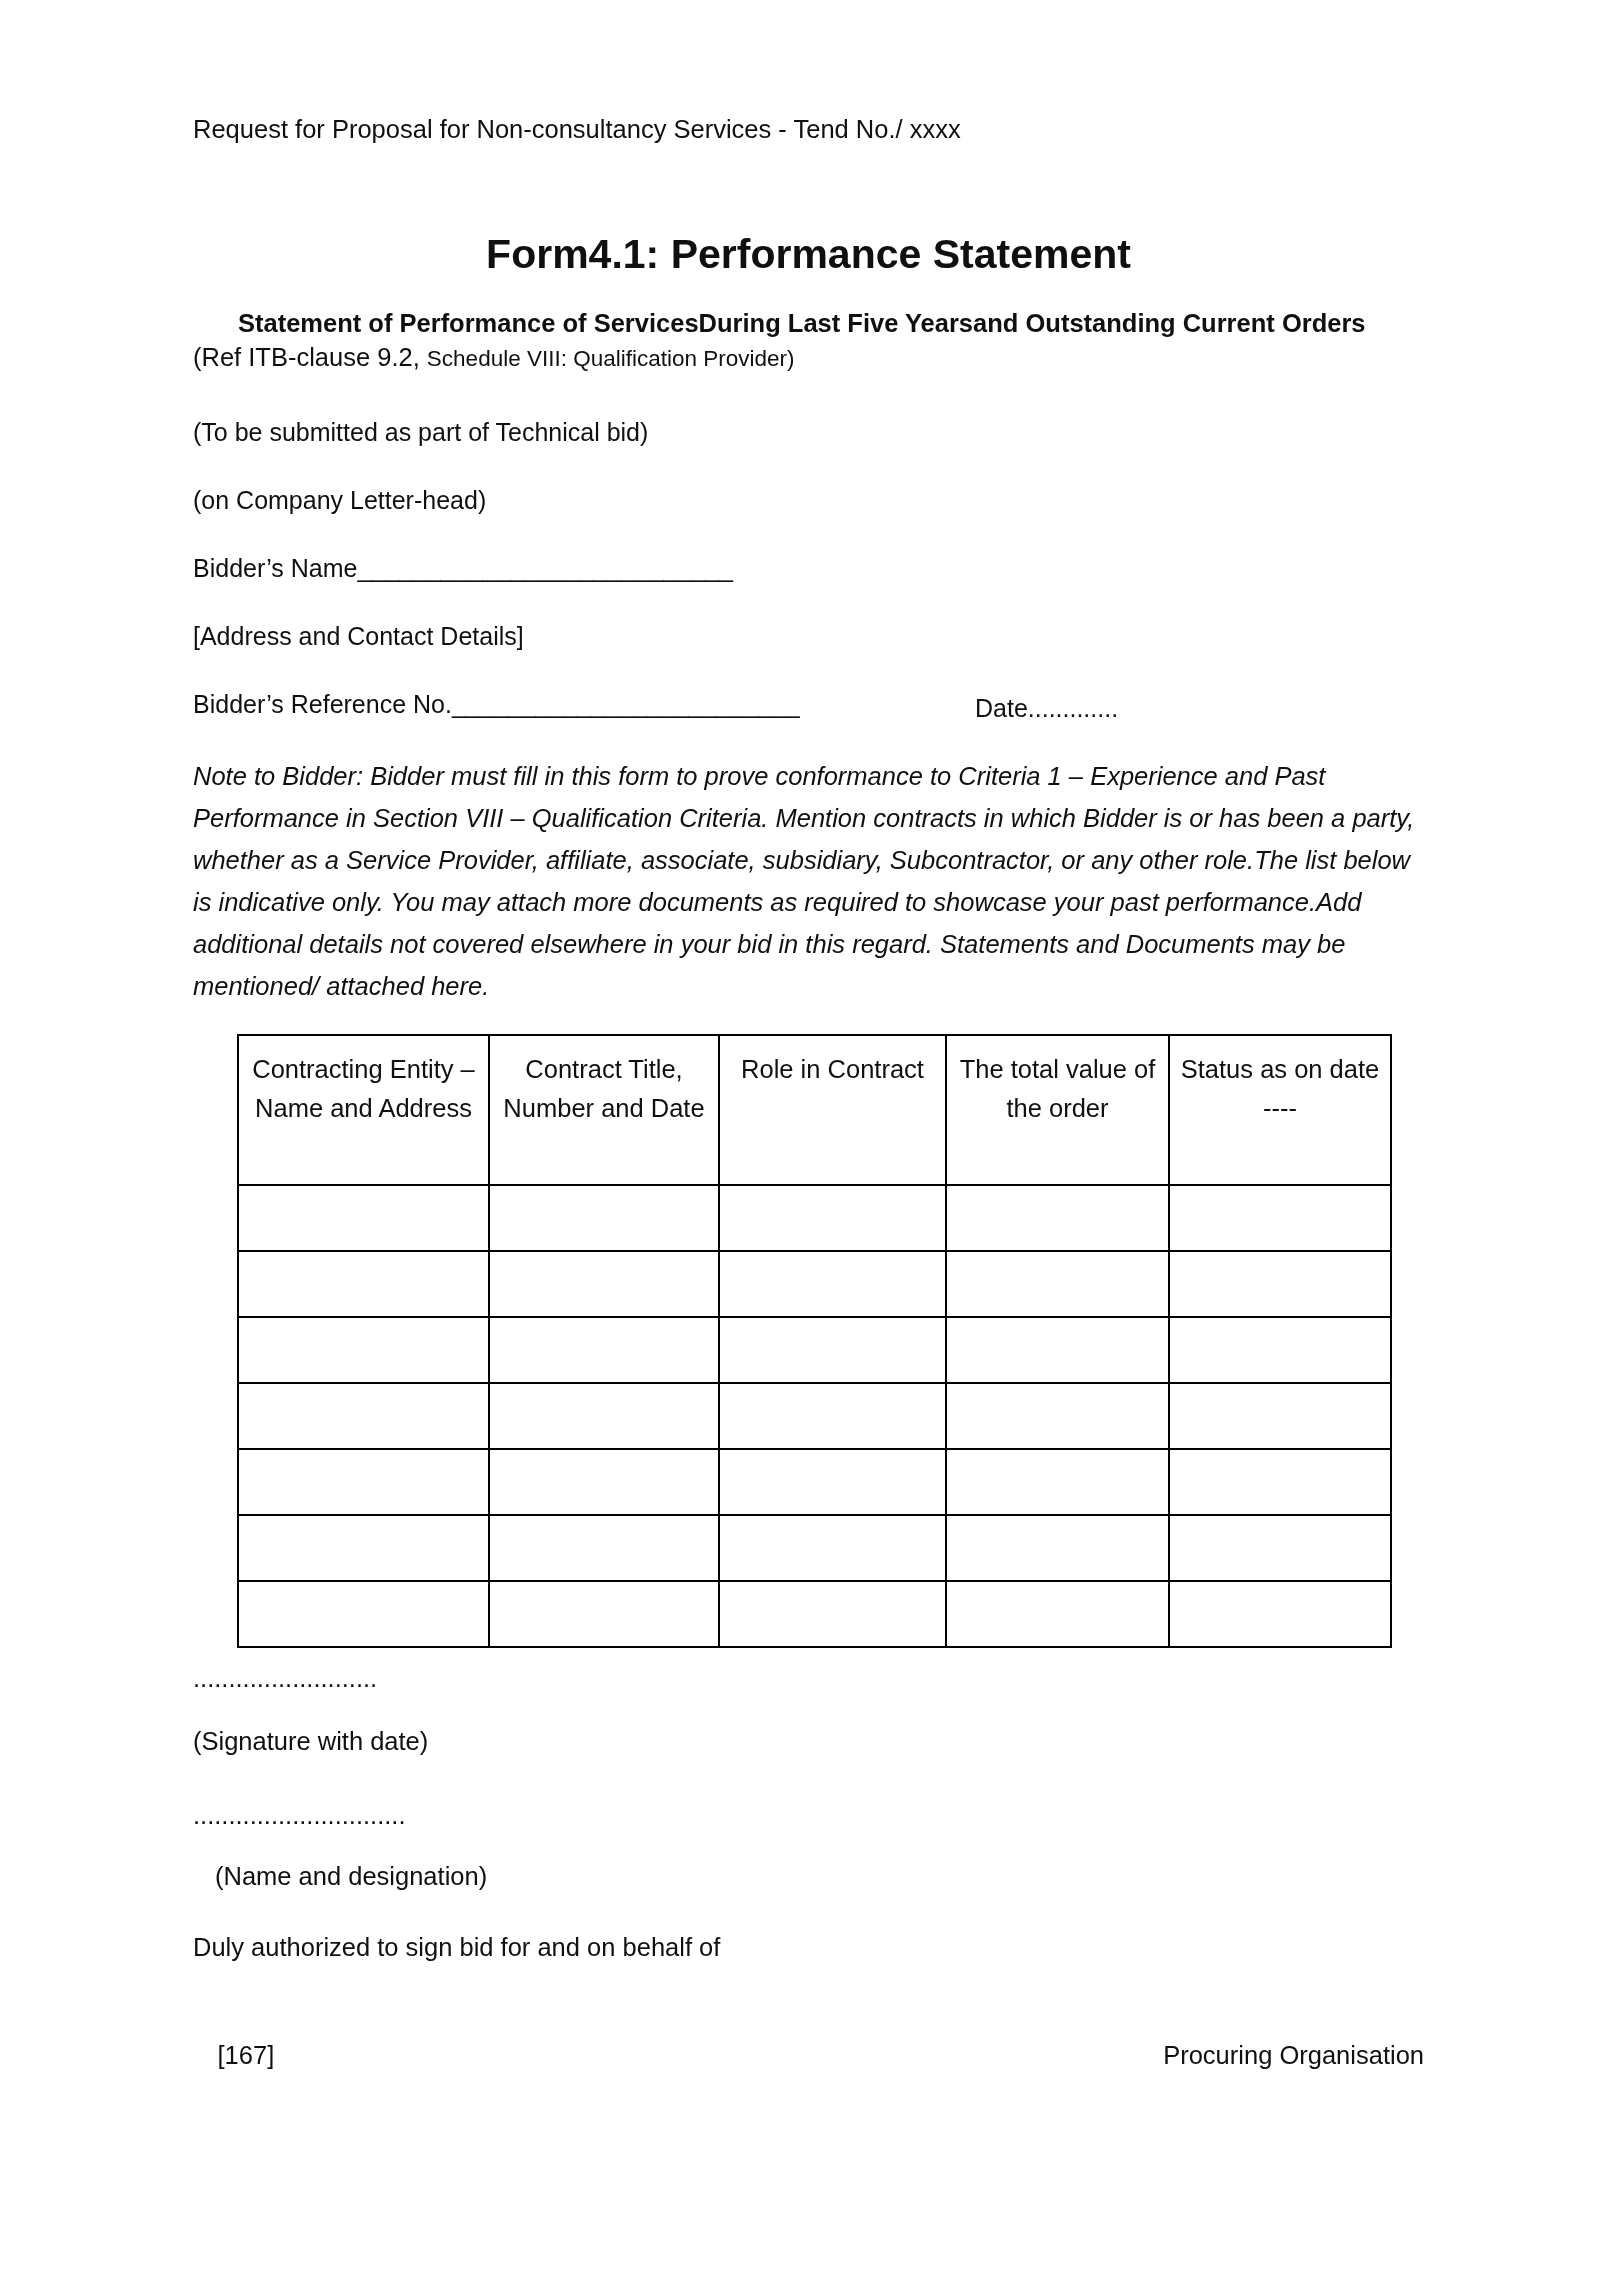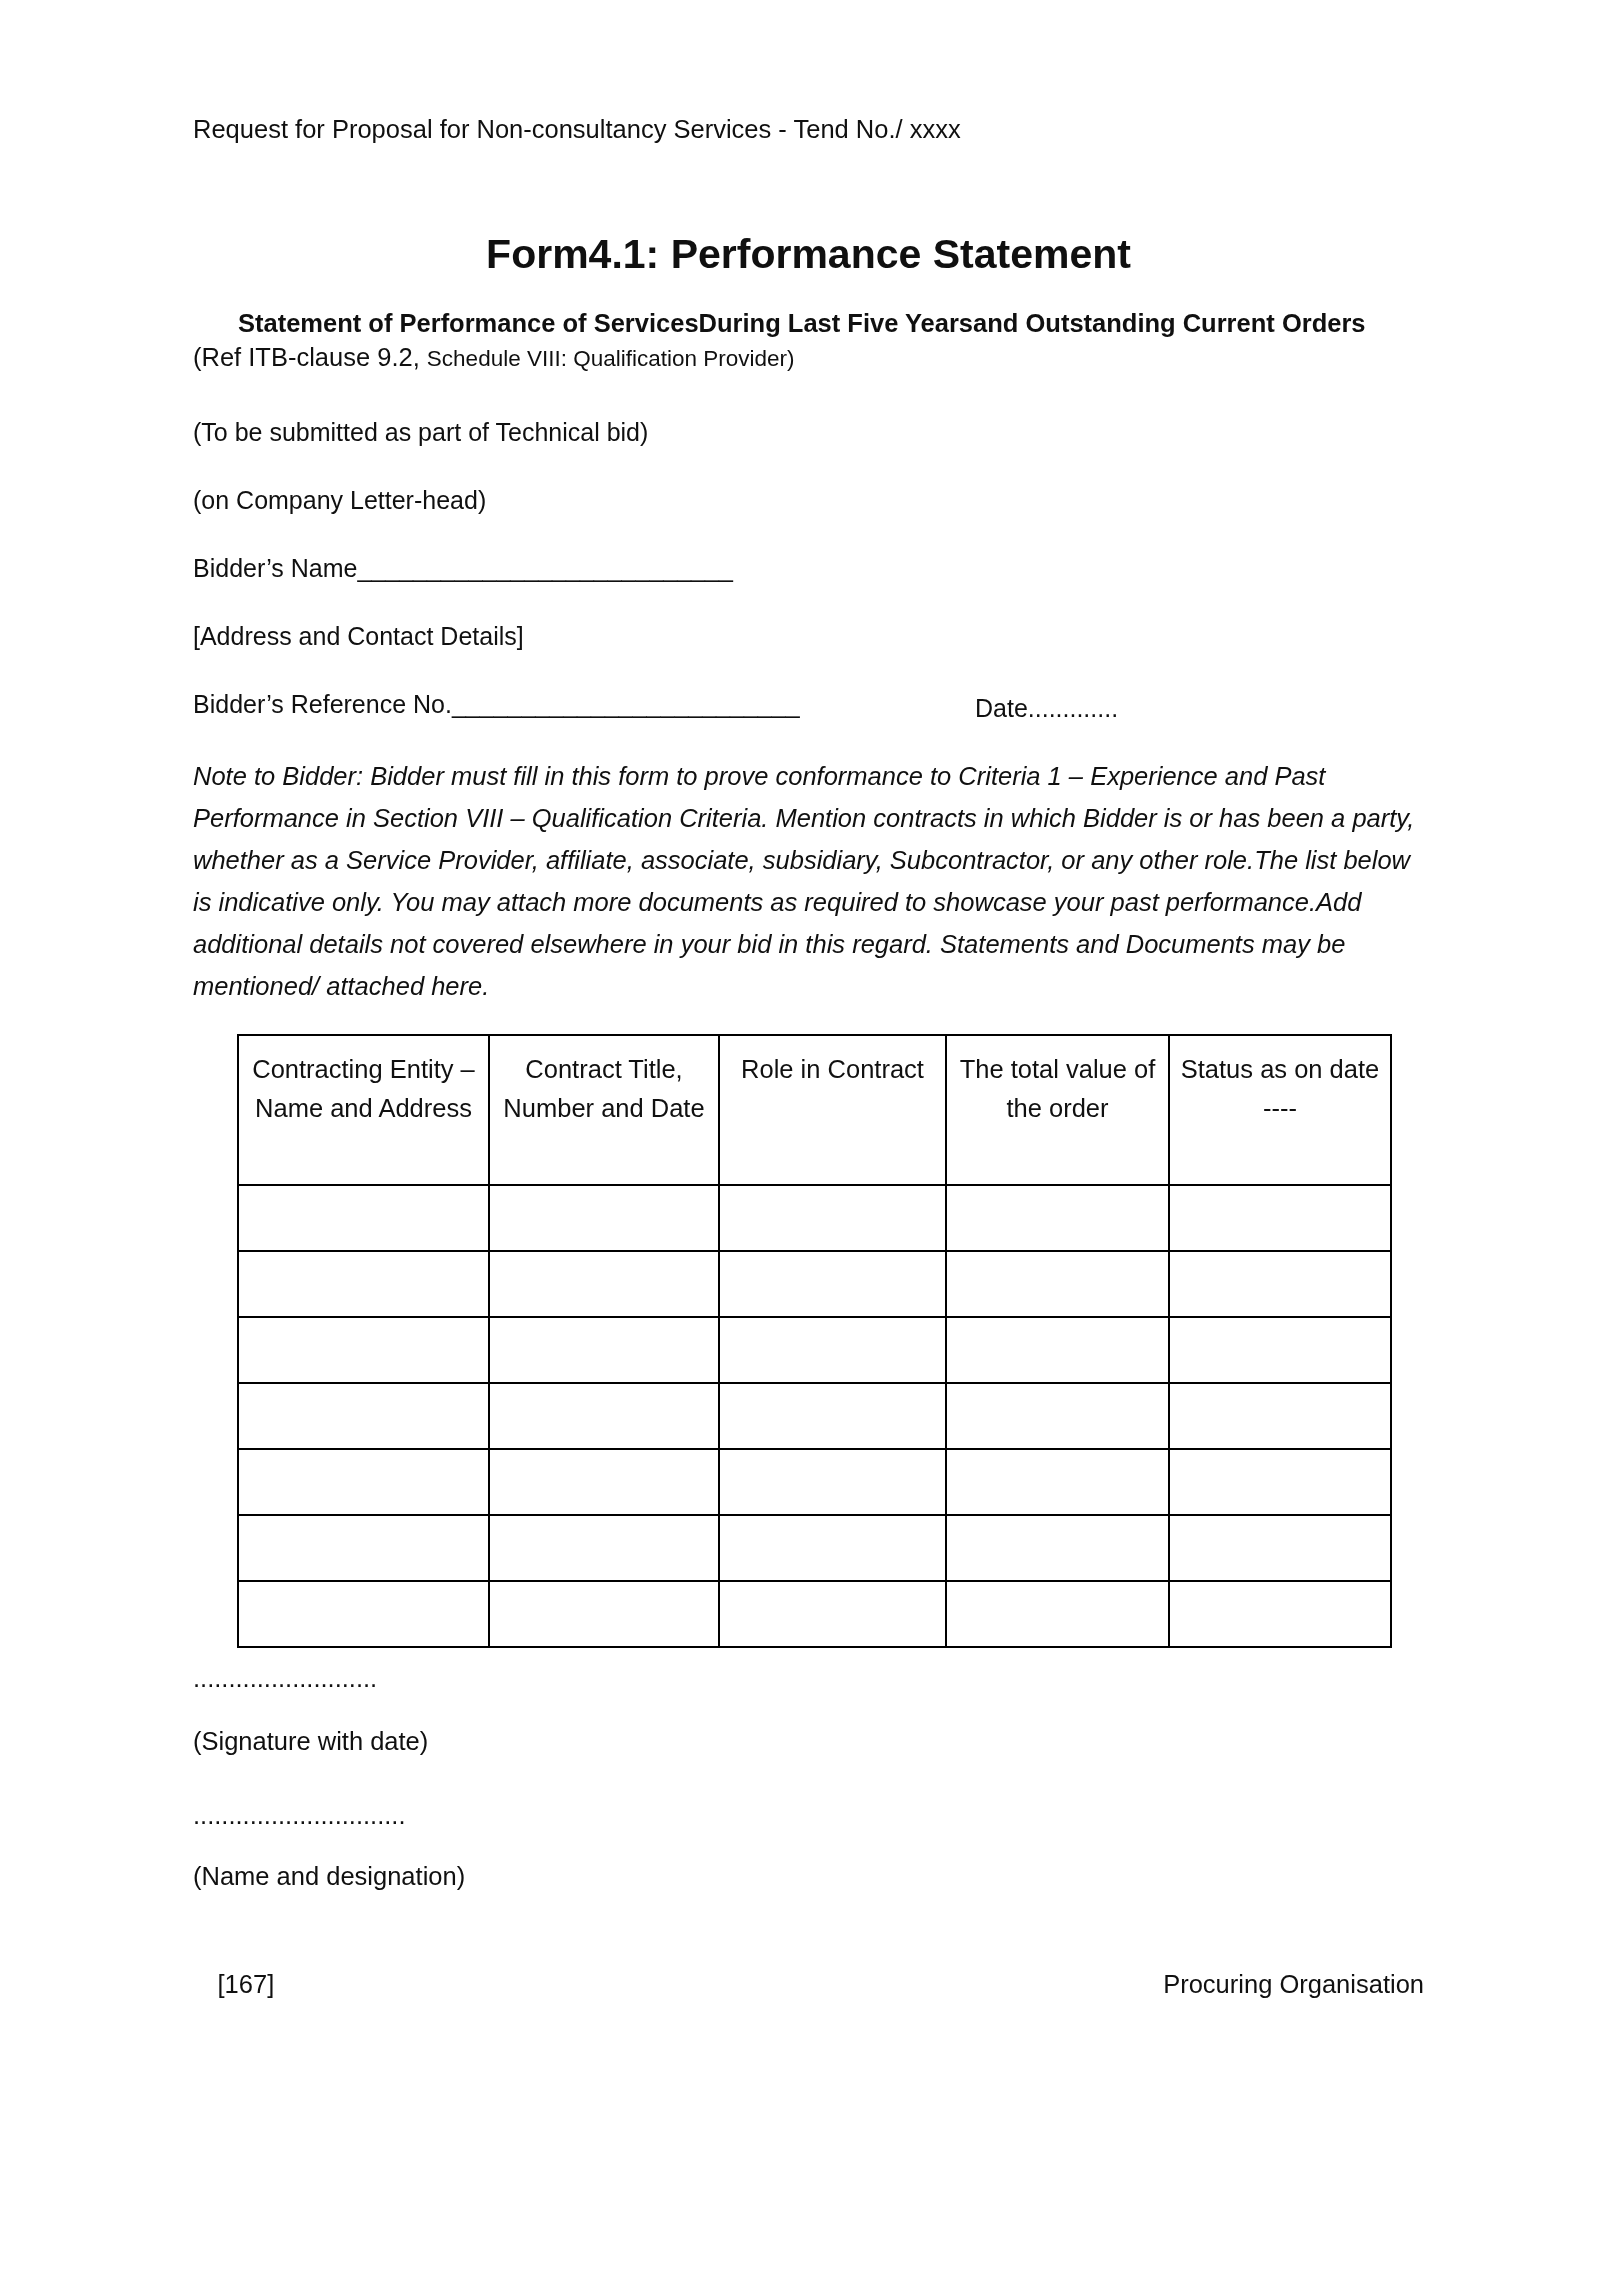--- a/index.html
+++ b/index.html
@@ -68,21 +68,21 @@
     padding: 13.7px 9.8px 0 9.8px;
     font-size: 25.5px;
     line-height: 39px;
   }
   table.perf td { height: 66px; }
   table.perf tr.thick td { border-bottom-width: 2.9px; }
   .sig { font-size: 25.5px; line-height: 35px; margin: 0; }
   .dots1 { margin-top: 12.7px; }
   .sig-label { margin-top: 28px; }
   .dots2 { margin-top: 39px; }
-  .name-label { margin-top: 26.5px; }
+  .name-label { margin-top: 26.5px; margin-left: 22px; }
   .duly { margin-top: 36px; }
   .footer {
     margin-top: 73px;
     font-size: 25.5px;
     line-height: 35px;
     display: flex;
     justify-content: space-between;
     align-items: baseline;
   }
   .footer .pageno { padding-left: 24.5px; }
@@ -184,20 +184,21 @@
           <td></td>
           <td></td>
         </tr>
       </tbody>
   </table>
 
   <p class="sig dots1">..........................</p>
   <p class="sig sig-label">(Signature with date)</p>
   <p class="sig dots2">..............................</p>
   <p class="sig name-label">(Name and designation)</p>
+  <p class="sig duly">Duly authorized to sign bid for and on behalf of</p>
 
   <div class="footer">
     <span class="pageno">[167]</span>
     <span>Procuring Organisation</span>
   </div>
 
 </div>
 
 
 </body></html>

